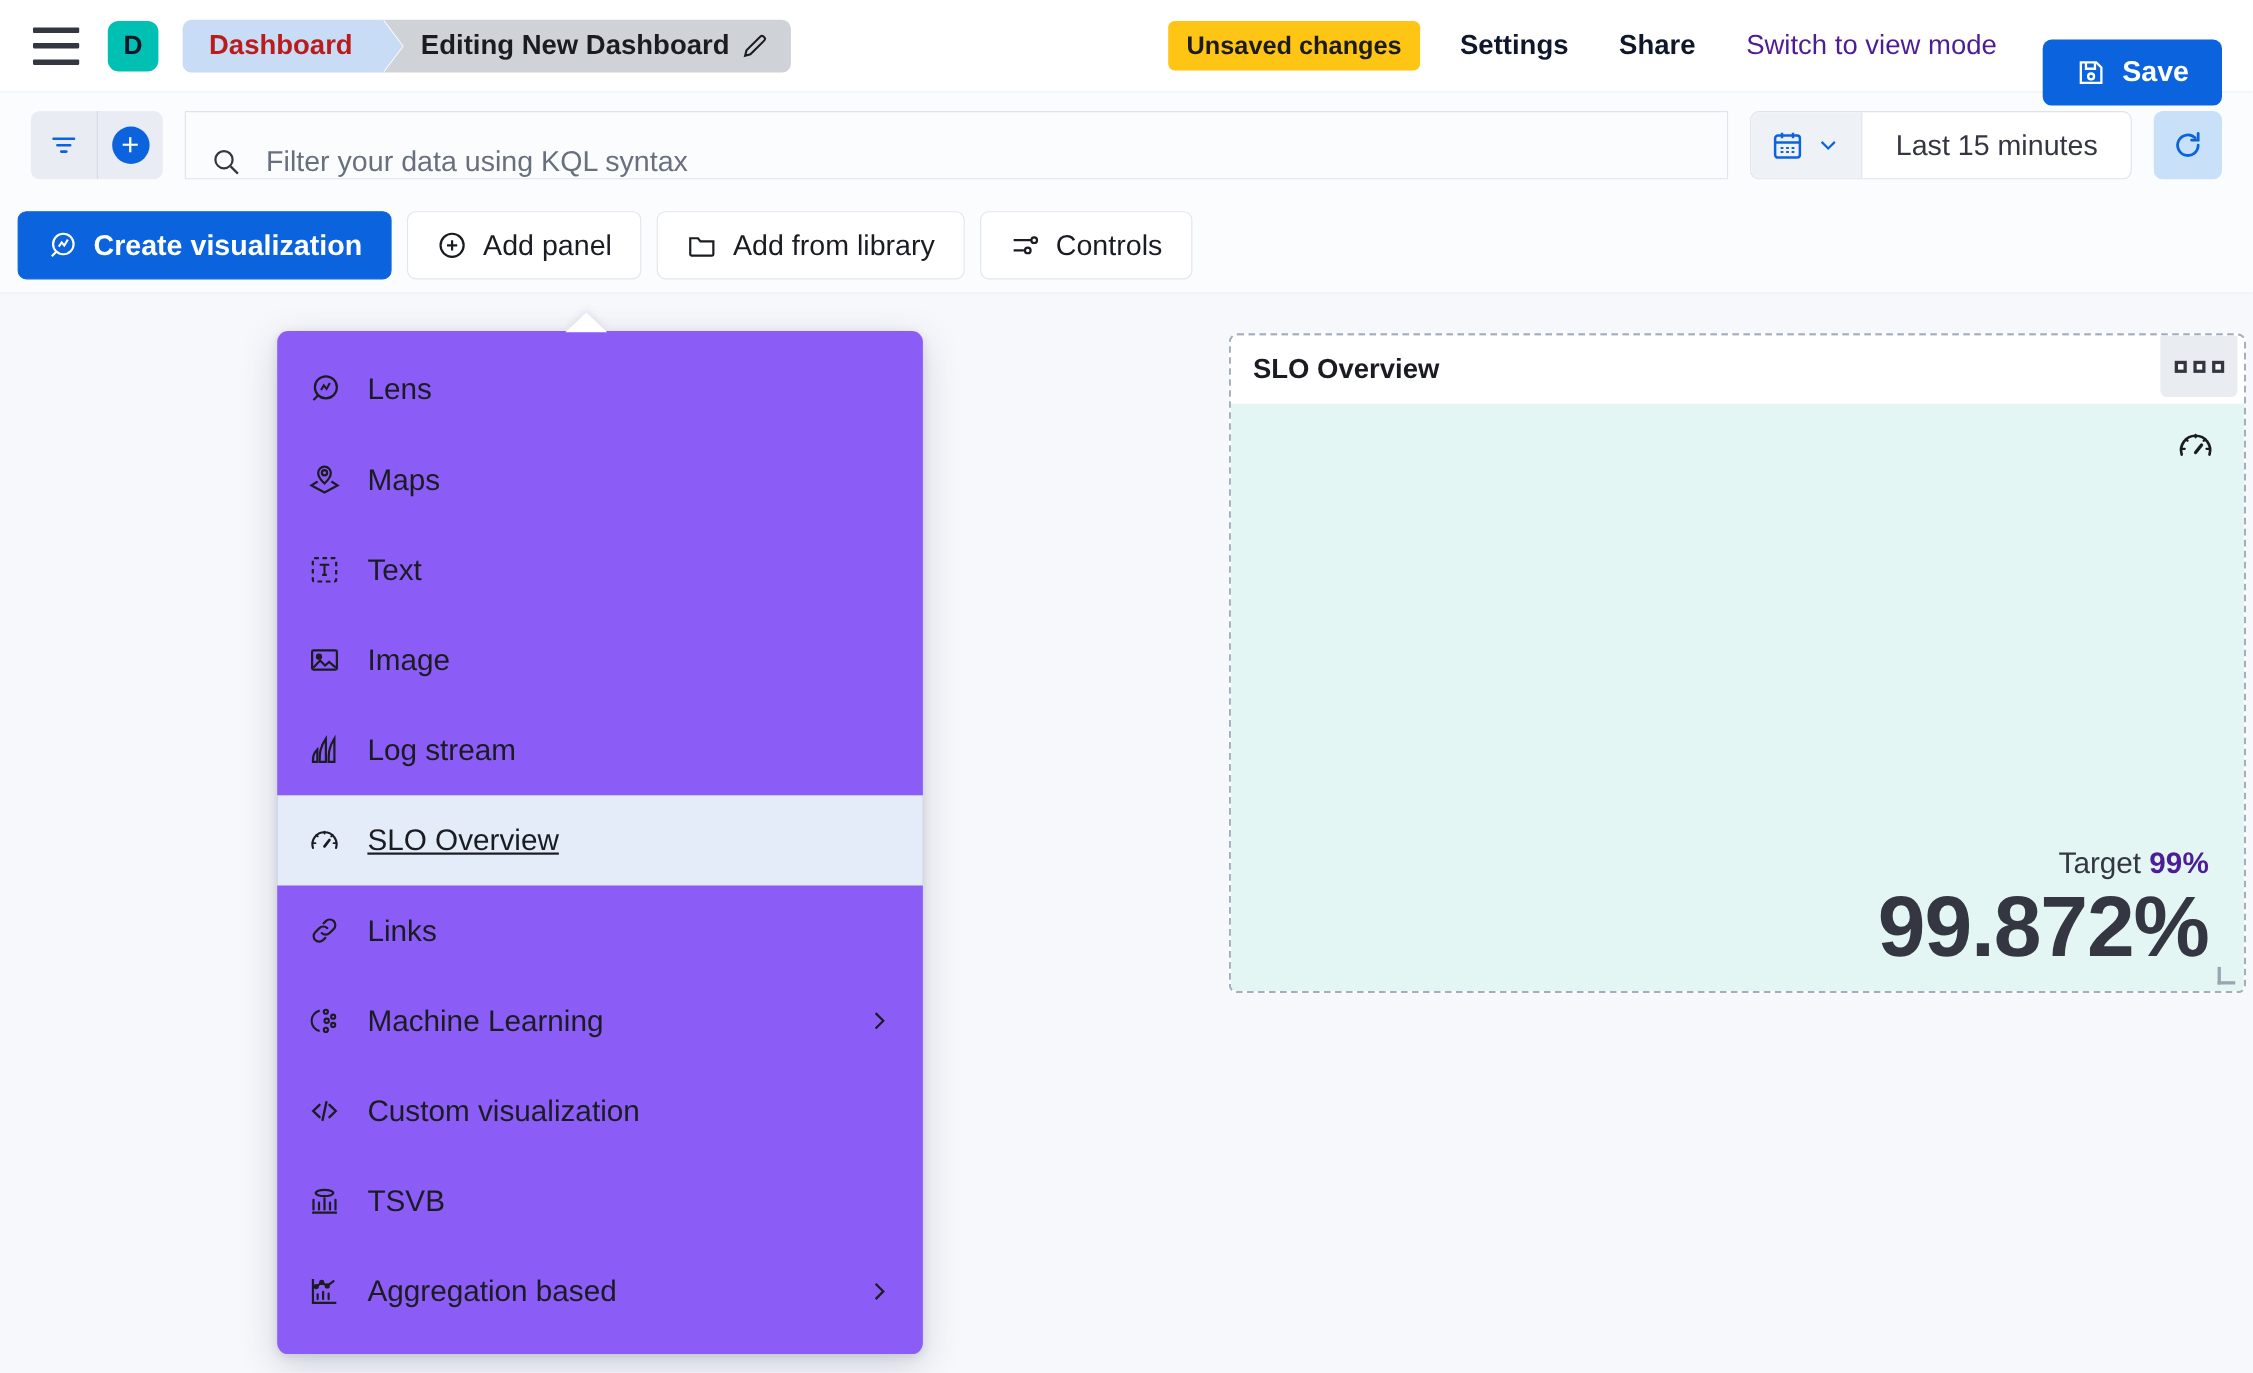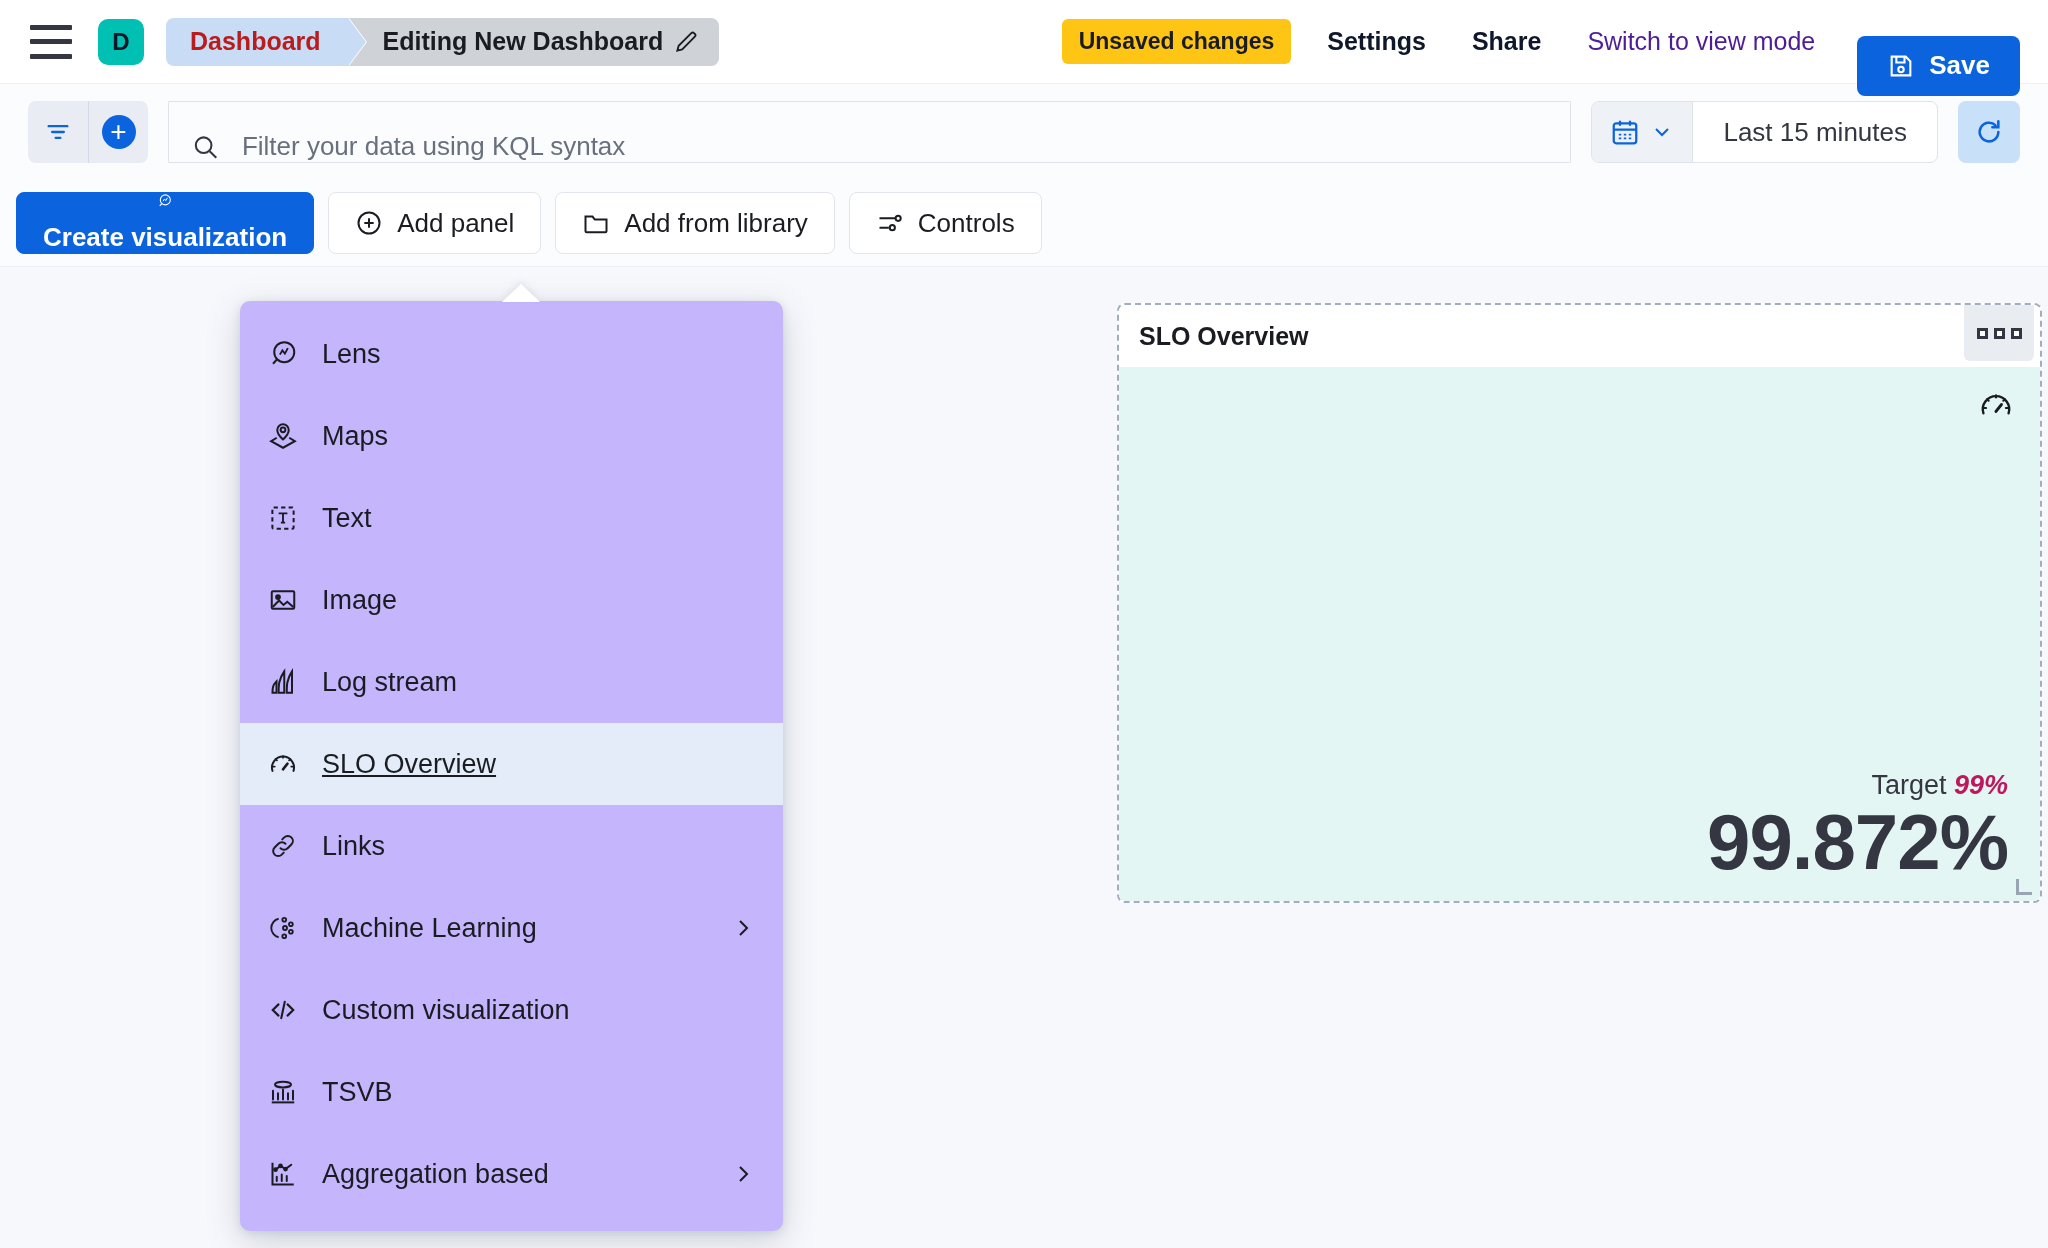--- a/index.html
+++ b/index.html
@@ -215,37 +215,36 @@
     border: 1px solid #e2e5eb;
     color: #1a1c21;
     cursor: pointer;
     white-space: nowrap;
   }
   .tb-btn.primary {
     background: #0b64dd;
     color: #fff;
     border-color: #0b64dd;
     font-weight: bold;
-    flex-direction: column;
   }
 
   
   .canvas {
     position: relative;
     height: calc(1248px - 84px - 96px - 86px);
     background: #f7f8fc;
     border-top: 1px solid #eceff5;
   }
 
   
   .popover {
     position: absolute;
-    left: 240px; top: 34px;
-    width: 543px;
-    background: #c4b5fd;
+    left: 252px; top: 34px;
+    width: 587px;
+    background: #8b5cf6;
     border-radius: 10px;
     box-shadow: 0 10px 34px rgba(65,78,101,.22), 0 2px 8px rgba(65,78,101,.14);
     padding: 12px 0 16px 0;
     z-index: 30;
   }
   .popover-arrow {
     position: absolute;
     top: -17px; left: 262px;
     width: 0; height: 0;
     border-left: 19px solid transparent;
@@ -318,21 +317,21 @@
     position: absolute; right: 26px; top: 20px;
     width: 36px; height: 36px;
   }
   .slo-values {
     position: absolute; right: 32px; bottom: 20px;
     text-align: right;
   }
   .slo-target {
     font-size: 27px; color: #343741; margin-bottom: 2px;
   }
-  .slo-target b { font-weight: bold; color: #be185d; font-style: italic; }
+  .slo-target b { font-weight: bold; color: #4c1d95; }
   .slo-big {
     font-size: 78px; font-weight: bold; color: #343741;
     line-height: 1.0;
     letter-spacing: -1px;
   }
   .resize-handle {
     position: absolute; right: 8px; bottom: 6px;
     width: 16px; height: 16px;
     border-left: 3px solid #9aa5b4;
     border-bottom: 3px solid #9aa5b4;

